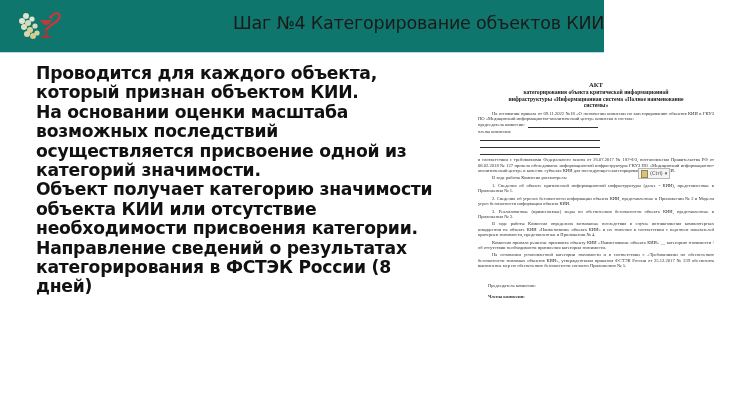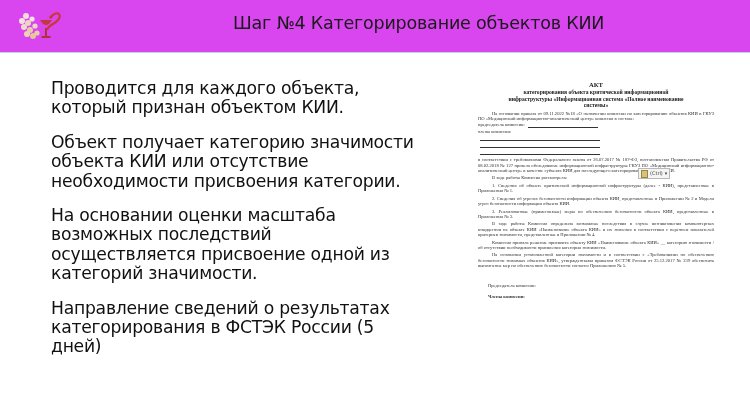--- a/index.html
+++ b/index.html
@@ -3,38 +3,38 @@
 <meta charset="utf-8">
 <style>
   html, body { margin: 0; padding: 0; }
   body {
     width: 750px; height: 420px; overflow: hidden;
     background: #ffffff;
     font-family: "DejaVu Sans", sans-serif;
     position: relative;
   }
   .header {
-    position: absolute; left: 0; top: 0; width: 750px; height: 52px;
-    background: #d946ef;
+    position: absolute; left: 0; top: 0; width: 604px; height: 52px;
+    background: #0f766e;
     border-bottom: 1px solid #bcd6ee;
   }
   .logo {
     position: absolute; left: 14px; top: 6px; width: 50px; height: 40px;
   }
   .title {
     position: absolute; left: 233px; top: 13px;
     font-size: 17.5px; color: #1a1a1a; letter-spacing: -0.2px;
     white-space: nowrap;
   }
   .body-text {
     position: absolute; left: 36px; top: 64px; width: 400px;
     font-size: 17.2px; line-height: 19.4px; color: #111111;
     letter-spacing: -0.25px;
   }
-  .body-text p { margin: 15px; }
+  .body-text p { margin: 0; font-weight: bold; }
   .doc {
     position: absolute; left: 478px; top: 82px; width: 236px; height: 314px;
     background: #ffffff;
     font-family: "Liberation Serif", serif;
     color: #222;
   }
   .doc-heading { text-align: center; font-size: 5.6px; line-height: 6.4px; font-weight: bold; }
   .doc-heading .akt { font-size: 6.6px; margin-bottom: 1px; }
   .doc-para {
     font-size: 4.6px; line-height: 5.4px; text-align: justify;
@@ -78,23 +78,23 @@
     <rect x="31" y="22" width="2" height="8" fill="#b03234"></rect>
     <rect x="27.5" y="30" width="9" height="2" fill="#b03234"></rect>
     <path d="M36 12 C44 2, 50 10, 42 16 C38 19, 34 20, 33 24" stroke="#c8383a" stroke-width="2.2" fill="none"></path>
     <circle cx="37" cy="11" r="1.6" fill="#c8383a"></circle>
   </svg>
   <div class="title">Шаг №4 Категорирование объектов КИИ</div>
 </div>
 
 <div class="body-text">
   <p>Проводится для каждого объекта, который признан объектом КИИ.</p>
+  <p>На основании оценки масштаба возможных последствий осуществляется присвоение одной из категорий значимости.</p>
   <p>Объект получает категорию значимости объекта КИИ или отсутствие необходимости присвоения категории.</p>
-  <p>На основании оценки масштаба возможных последствий осуществляется присвоение одной из категорий значимости.</p>
-  <p>Направление сведений о результатах категорирования в ФСТЭК России (5 дней)</p>
+  <p>Направление сведений о результатах категорирования в ФСТЭК России (8 дней)</p>
 </div>
 
 <div class="doc">
   <div class="doc-heading">
     <div class="akt">АКТ</div>
     <div>категорирования объекта критической информационной</div>
     <div>инфраструктуры «Информационная система «Полное наименование</div>
     <div>системы»</div>
   </div>
   <div class="doc-para">На основании приказа от 09.11.2022 №18 «О назначении комиссии по категорированию объектов КИИ в ГКУЗ ПО «Медицинский информационно-аналитический центр» комиссия в составе:</div>

